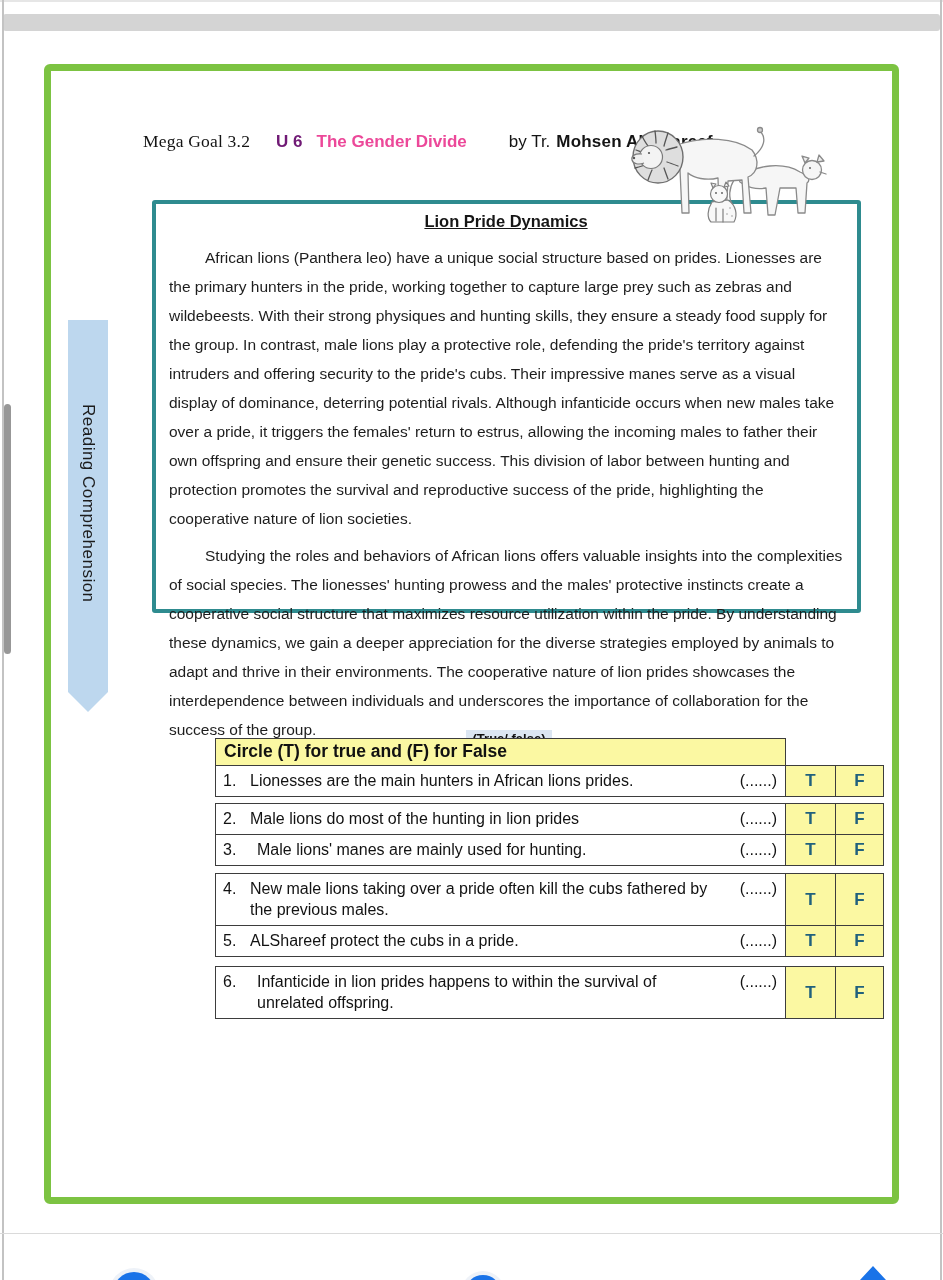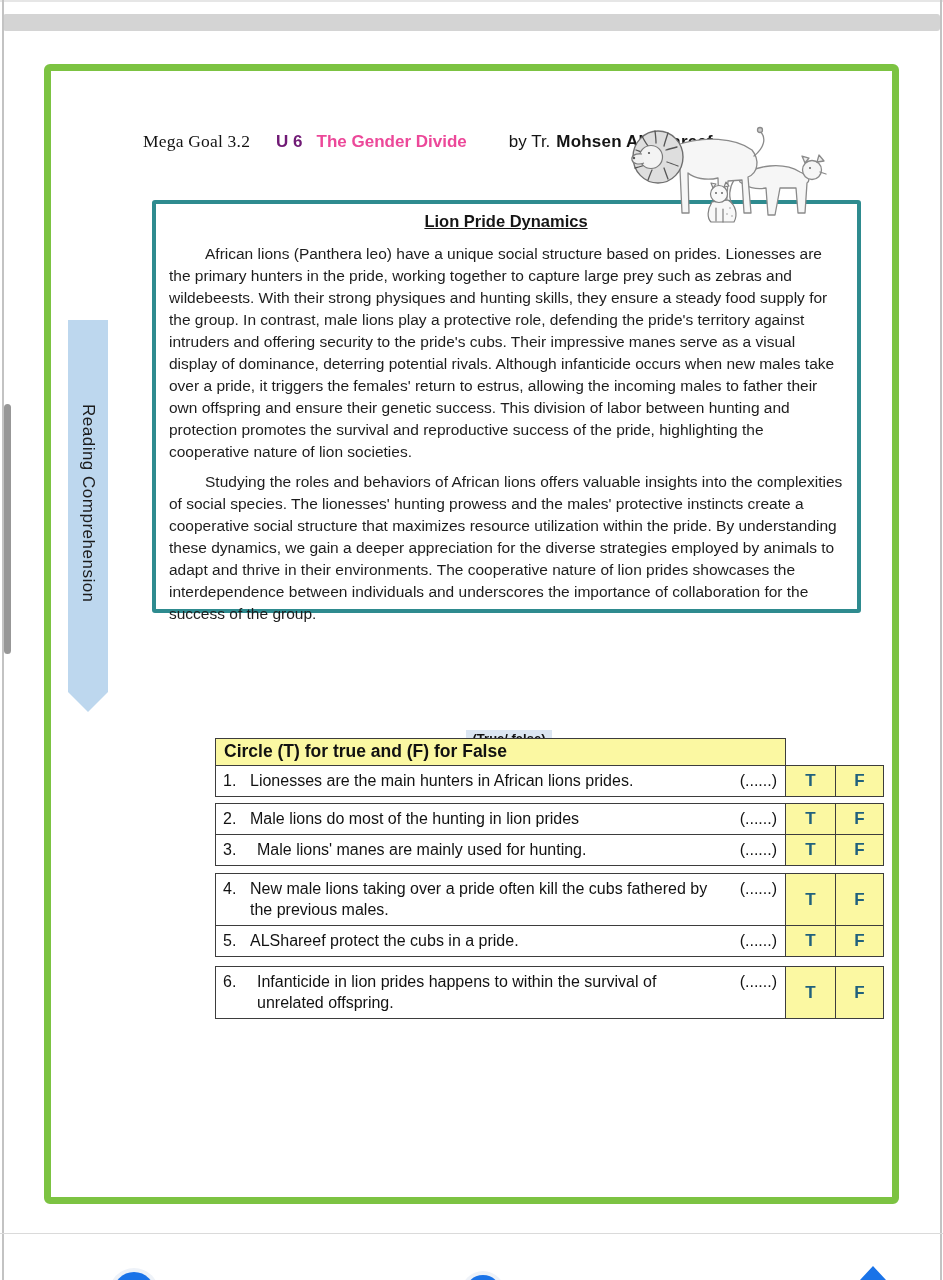--- a/index.html
+++ b/index.html
@@ -30,21 +30,21 @@
   .unit-title { margin-left:14px; color:#ec4899; font-weight:600; }
   .by-prefix { margin-left:42px; }
   .teacher { margin-left:6px; font-weight:bold; letter-spacing:.2px; }
 
   
   .lions { position:absolute; left:618px; top:120px; width:218px; height:108px; z-index:6; }
 
   
   .passage { position:absolute; left:152px; top:200px; width:709px; height:413px; border:4px solid #2e8b8f; border-radius:3px; background:#ffffff; padding:8px 14px 10px 13px; z-index:4; }
   .passage-title { text-align:center; font-weight:bold; font-size:16.5px; text-decoration:underline; color:#161616; margin-bottom:12px; }
-  .para { font-size:15.5px; line-height:22px; color:#1d1d1d; text-indent:36px; }
+  .para { font-size:15.5px; line-height:29px; color:#1d1d1d; text-indent:36px; }
   .para + .para { margin-top:8px; }
 
   
   .ribbon { position:absolute; left:68px; top:320px; width:40px; height:392px; background:#bdd7ee;
             clip-path:polygon(0 0, 100% 0, 100% calc(100% - 20px), 50% 100%, 0 calc(100% - 20px));
             display:flex; align-items:center; justify-content:center; z-index:3; }
   .ribbon-label { writing-mode:vertical-rl; text-orientation:mixed; font-size:17px; color:#1c1c1c; letter-spacing:.5px; padding-bottom:26px; }
 
   
   .tf-heading-wrap { position:absolute; left:175px; top:686px; width:668px; text-align:center; }

